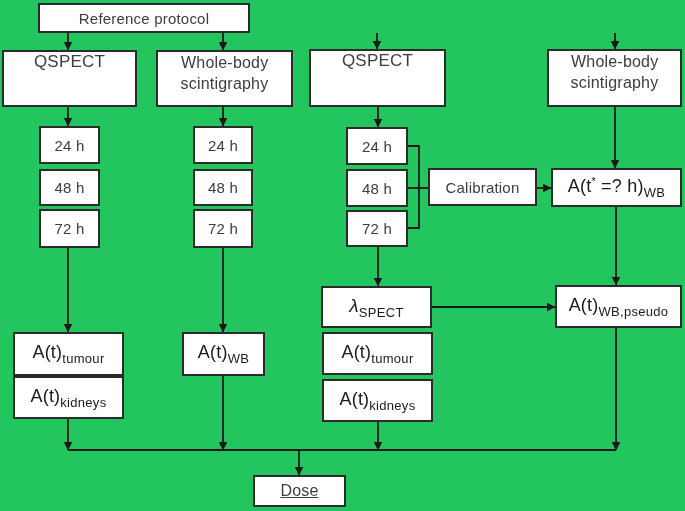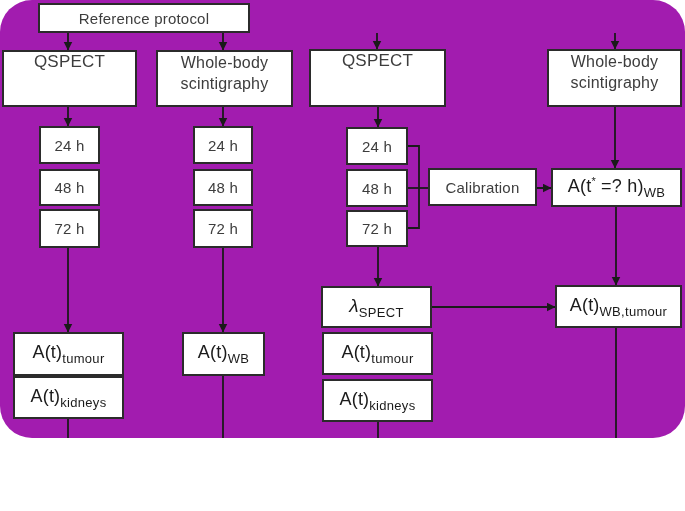--- a/index.html
+++ b/index.html
@@ -1,32 +1,32 @@
 <!DOCTYPE html>
 <html><head>
 <meta charset="utf-8">
 <style>
   html,body { margin:0; padding:0; background:#ffffff; }
   .stage {
-    position:relative; width:685px; height:438px; background:#a21caf;
-    font-family:"Liberation Sans", sans-serif; color:#3d3d3d; overflow:hidden;border-radius:32px;
+    position:relative; width:685px; height:511px; background:#22c55e;
+    font-family:"Liberation Sans", sans-serif; color:#3d3d3d; overflow:hidden;
   }
   .wires { position:absolute; left:0; top:0; width:685px; height:511px; }
   .node {
     position:absolute; box-sizing:border-box;
     border:2px solid #2b2b2b; background:#ffffff;
     display:flex; align-items:center; justify-content:center;
     text-align:center; letter-spacing:0.2px;
   }
   .top-align { align-items:flex-start; }
   .fs15 { font-size:15px; }
   .fs16 { font-size:16px;text-decoration:underline; }
   .fs17 { font-size:17px; }
   .twoline { line-height:21px; font-size:16px; }
-  .twoline span { display:block; }
+  .twoline span { display:block;text-align:right; }
   .math {
     font-family:Liberation Sans, sans-serif;
     color:#1b1b1b; font-size:18px; letter-spacing:0.2px;
   }
   .math sub { font-size:13px; letter-spacing:0.3px; }
   .math sup { font-size:11px; }
   .ital { font-style:italic; font-size:19px; }
 </style>
 </head>
 <body>
@@ -154,20 +154,20 @@
   </div>
 
   <div class="node math" style="left:322px;top:332px;width:111px;height:43px">
     <span><span>A(t)</span><sub>tumour</sub></span>
   </div>
   <div class="node math" style="left:322px;top:379px;width:111px;height:43px">
     <span><span>A(t)</span><sub>kidneys</sub></span>
   </div>
 
   <div class="node math" style="left:555px;top:285px;width:127px;height:43px">
-    <span><span>A(t)</span><sub>WB,tumour</sub></span>
+    <span><span>A(t)</span><sub>WB,pseudo</sub></span>
   </div>
 
   <div class="node fs16" style="left:253px;top:475px;width:93px;height:32px">
     <span>Dose</span>
   </div>
 
 </div>
 
 </body></html>

